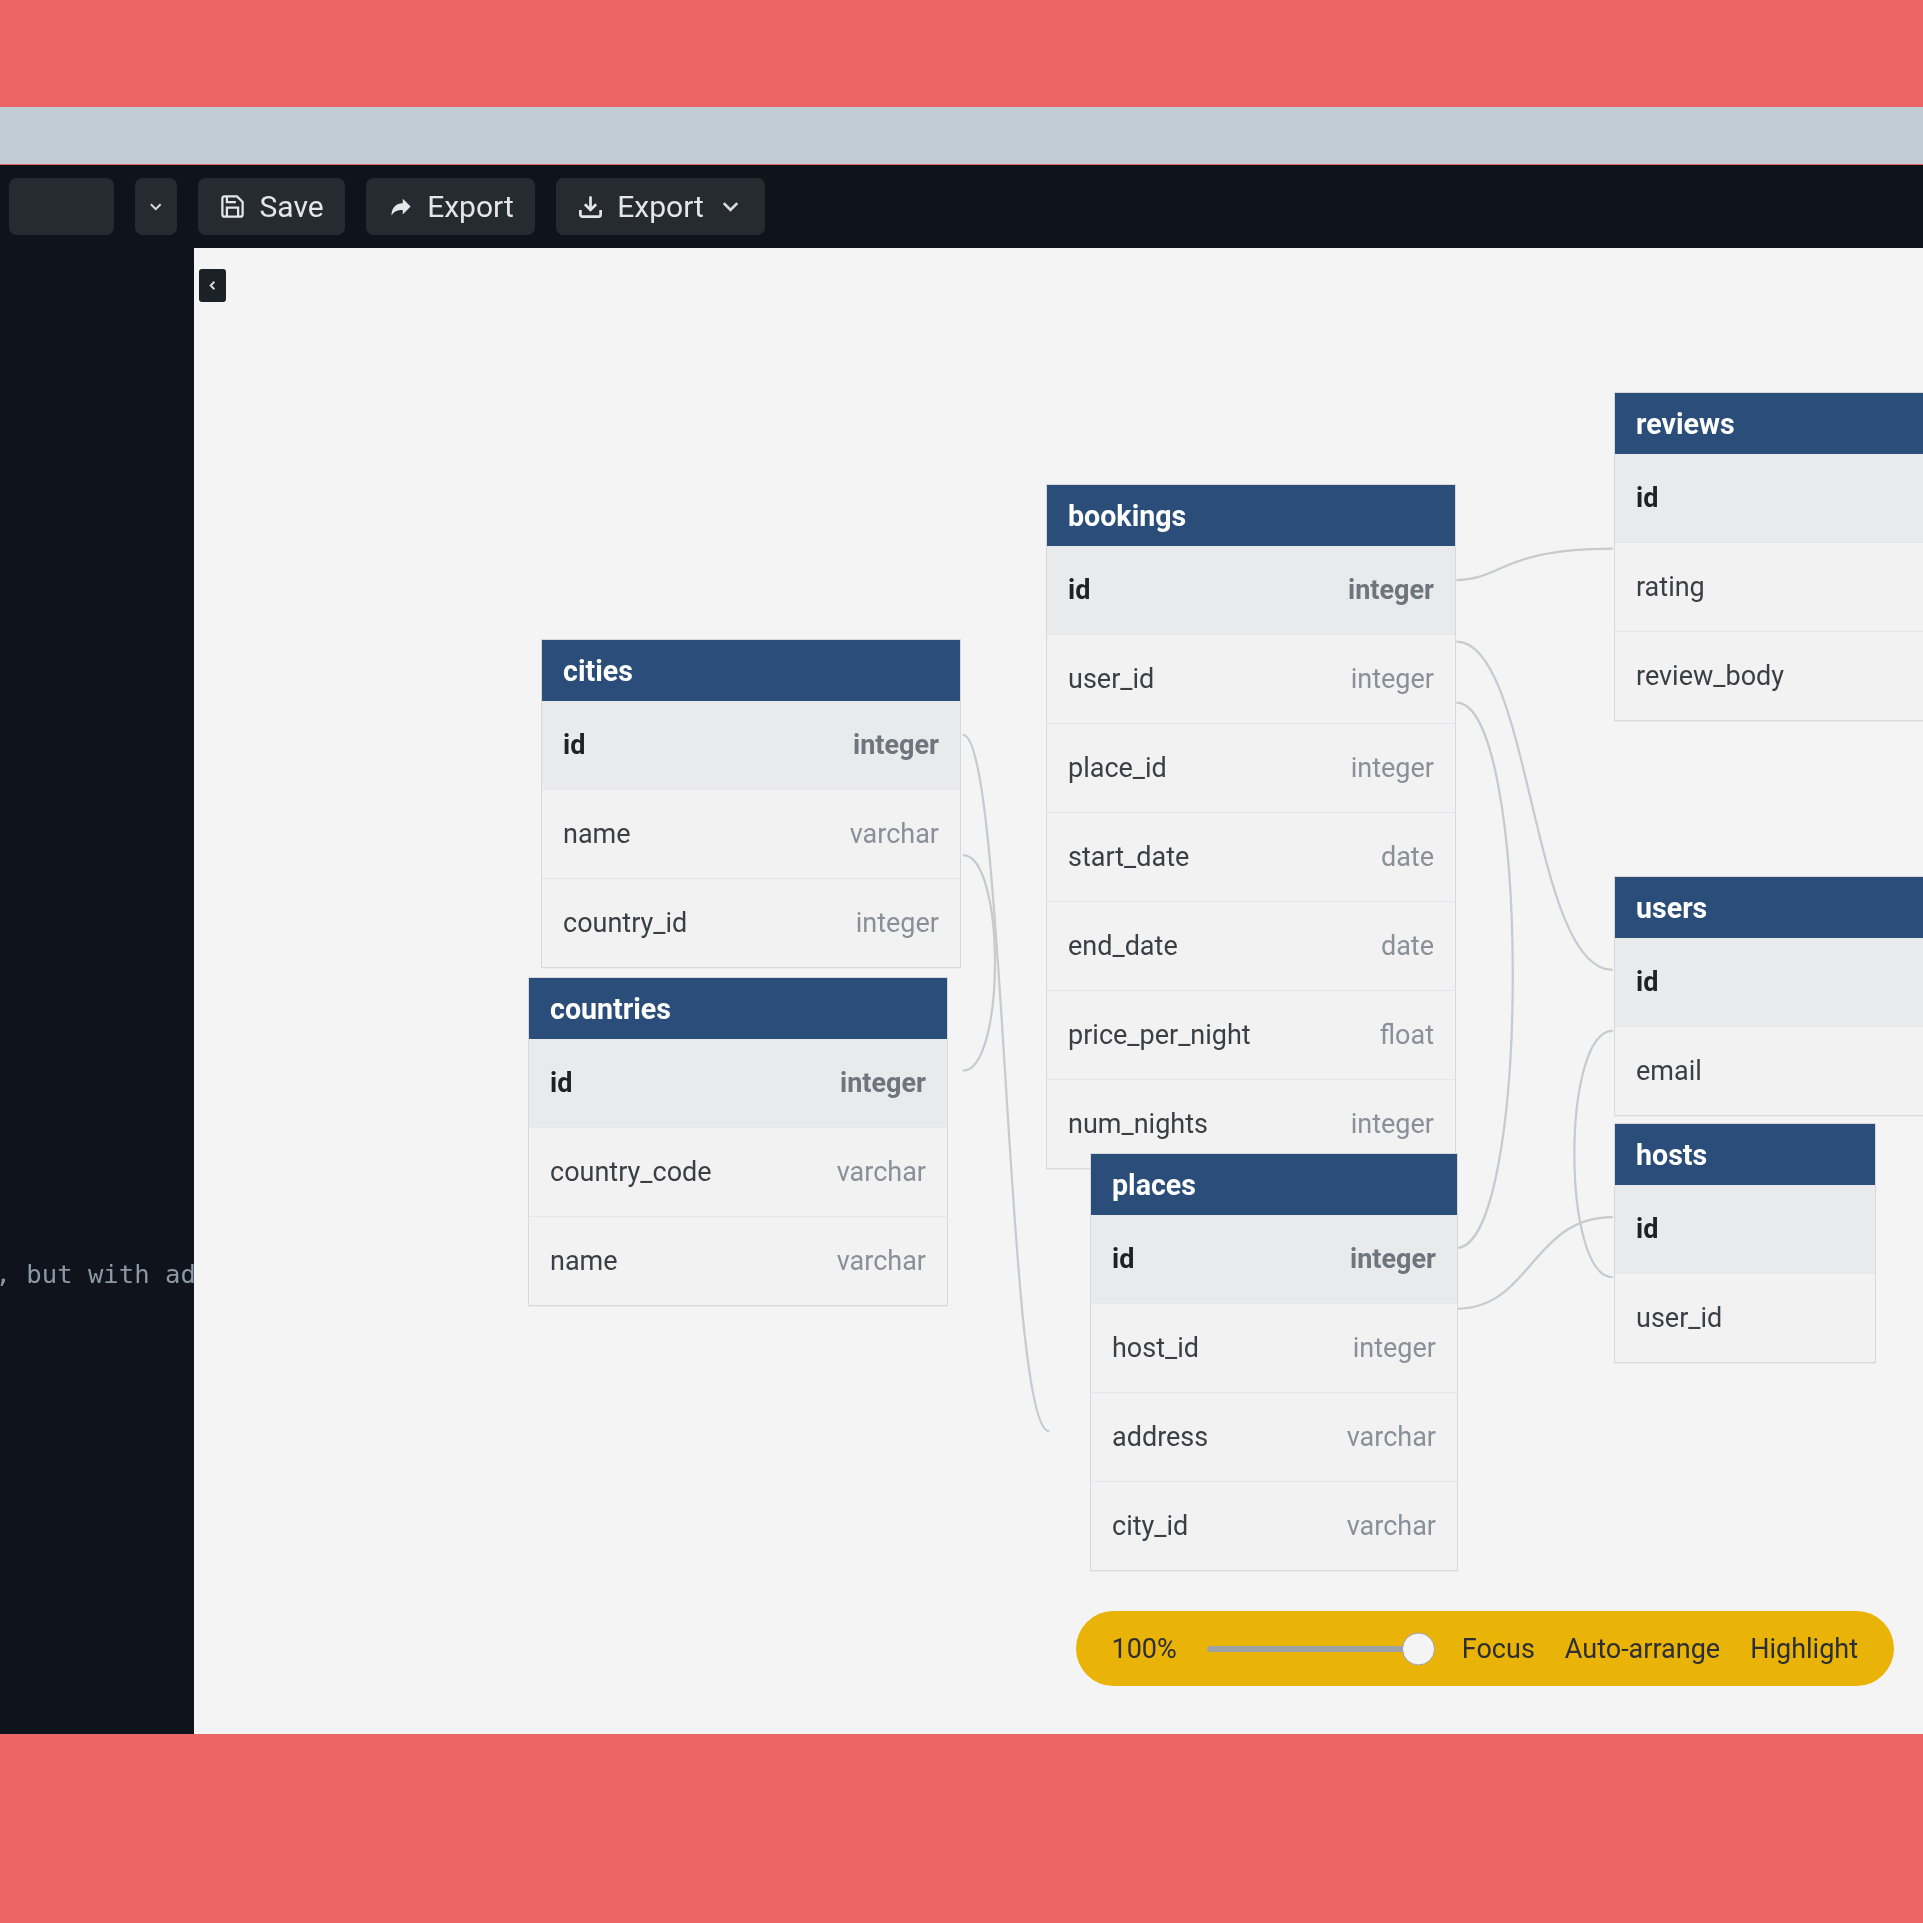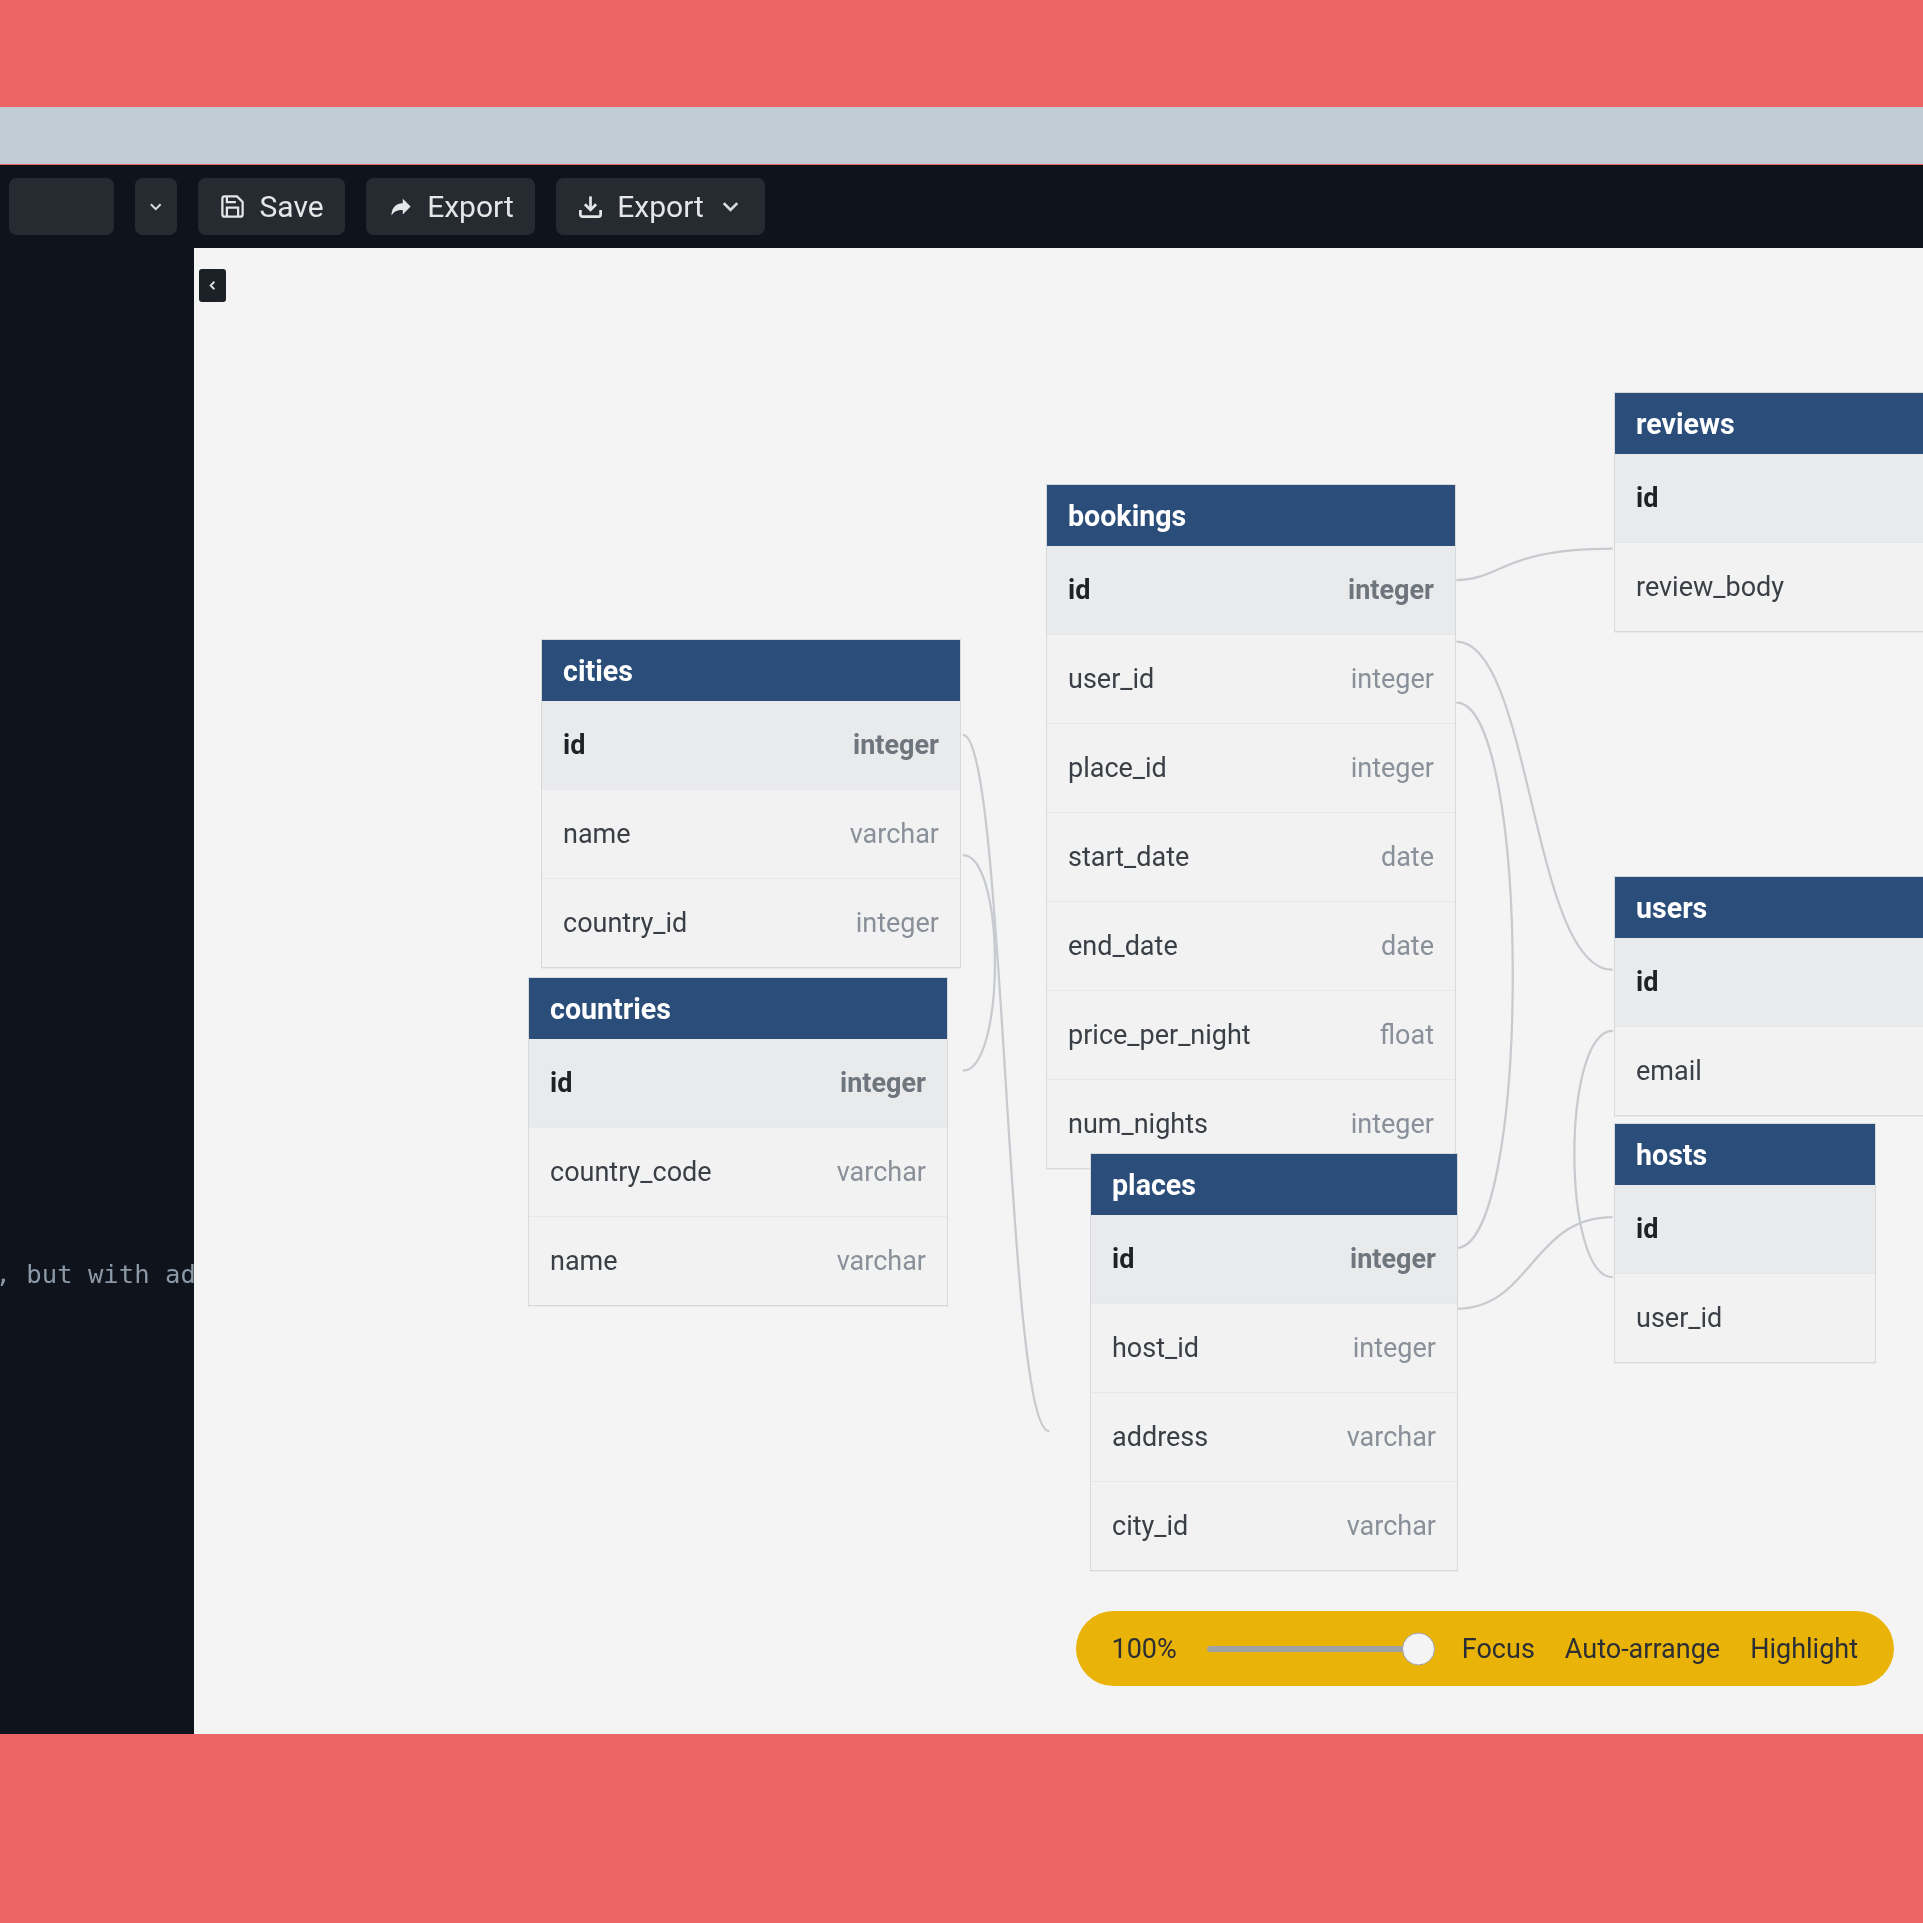--- a/index.html
+++ b/index.html
@@ -306,20 +306,24 @@
       </div>
 
       <div class="table" style="left:1420px; top:144px; width:310px;">
         <div class="thead">reviews</div>
         <div>
             <div class="trow hl">
               <span class="cname">id</span>
               <span class="ctype"></span>
             </div>
             <div class="trow">
+              <span class="cname">rating</span>
+              <span class="ctype"></span>
+            </div>
+            <div class="trow">
               <span class="cname">review_body</span>
               <span class="ctype"></span>
             </div>
           </div>
       </div>
 
       <div class="table" style="left:1420px; top:628px; width:310px;">
         <div class="thead">users</div>
         <div>
             <div class="trow hl">

